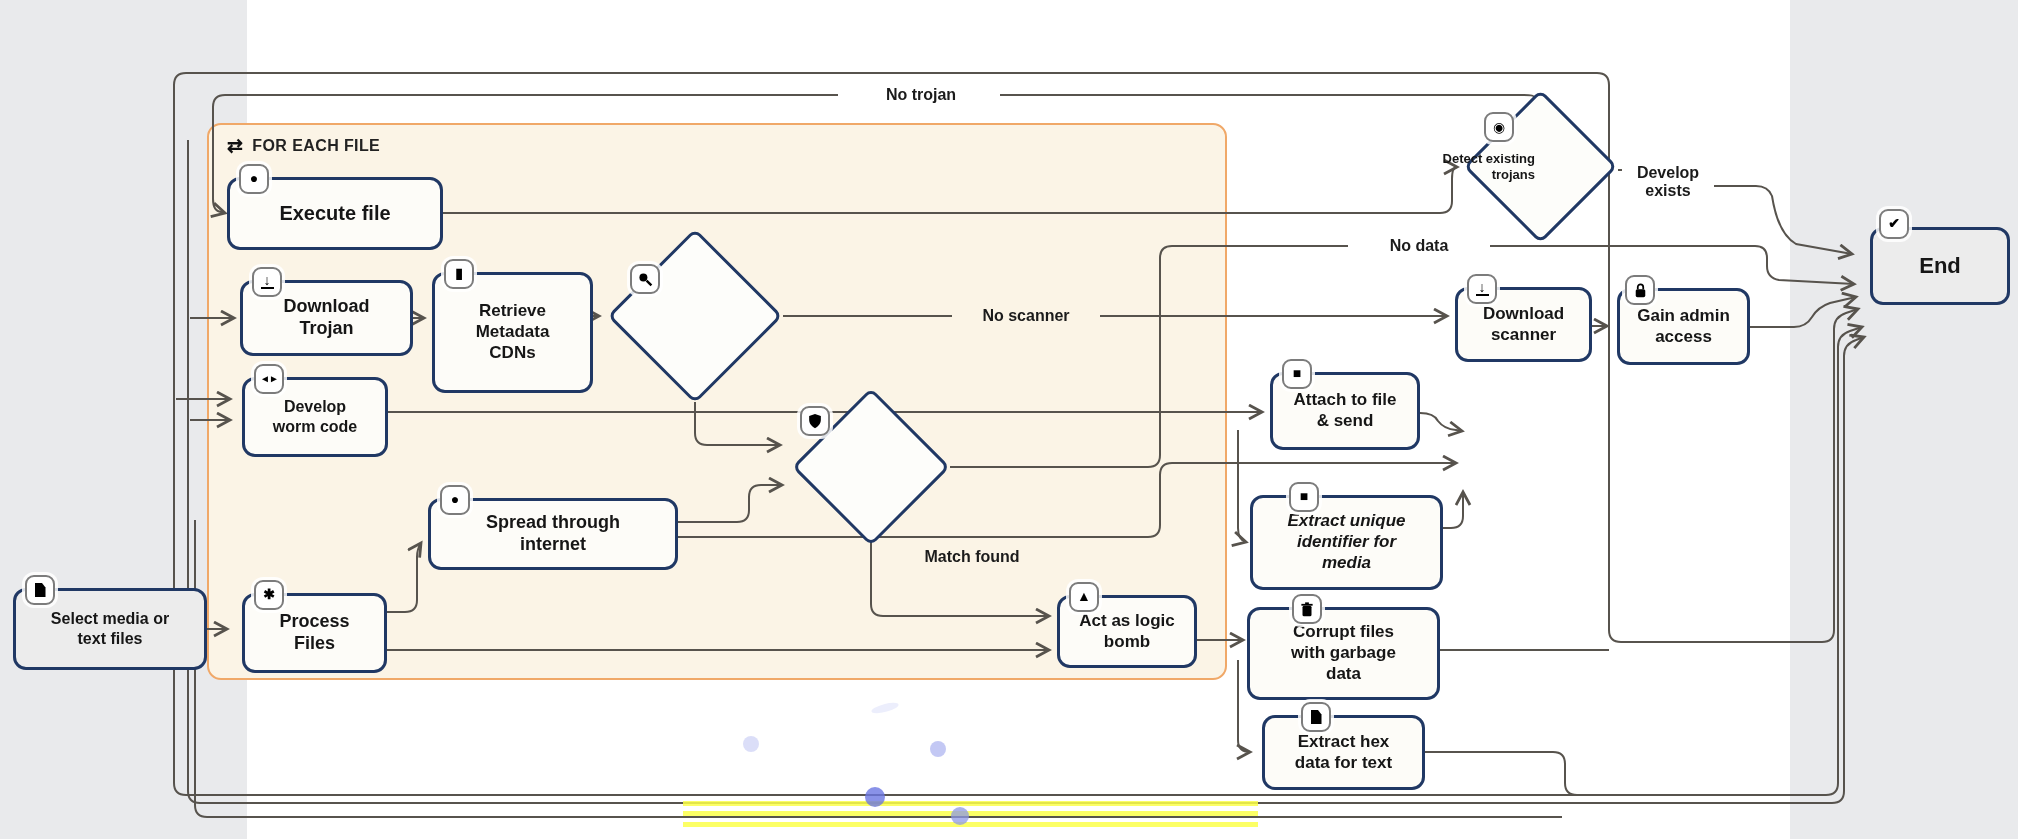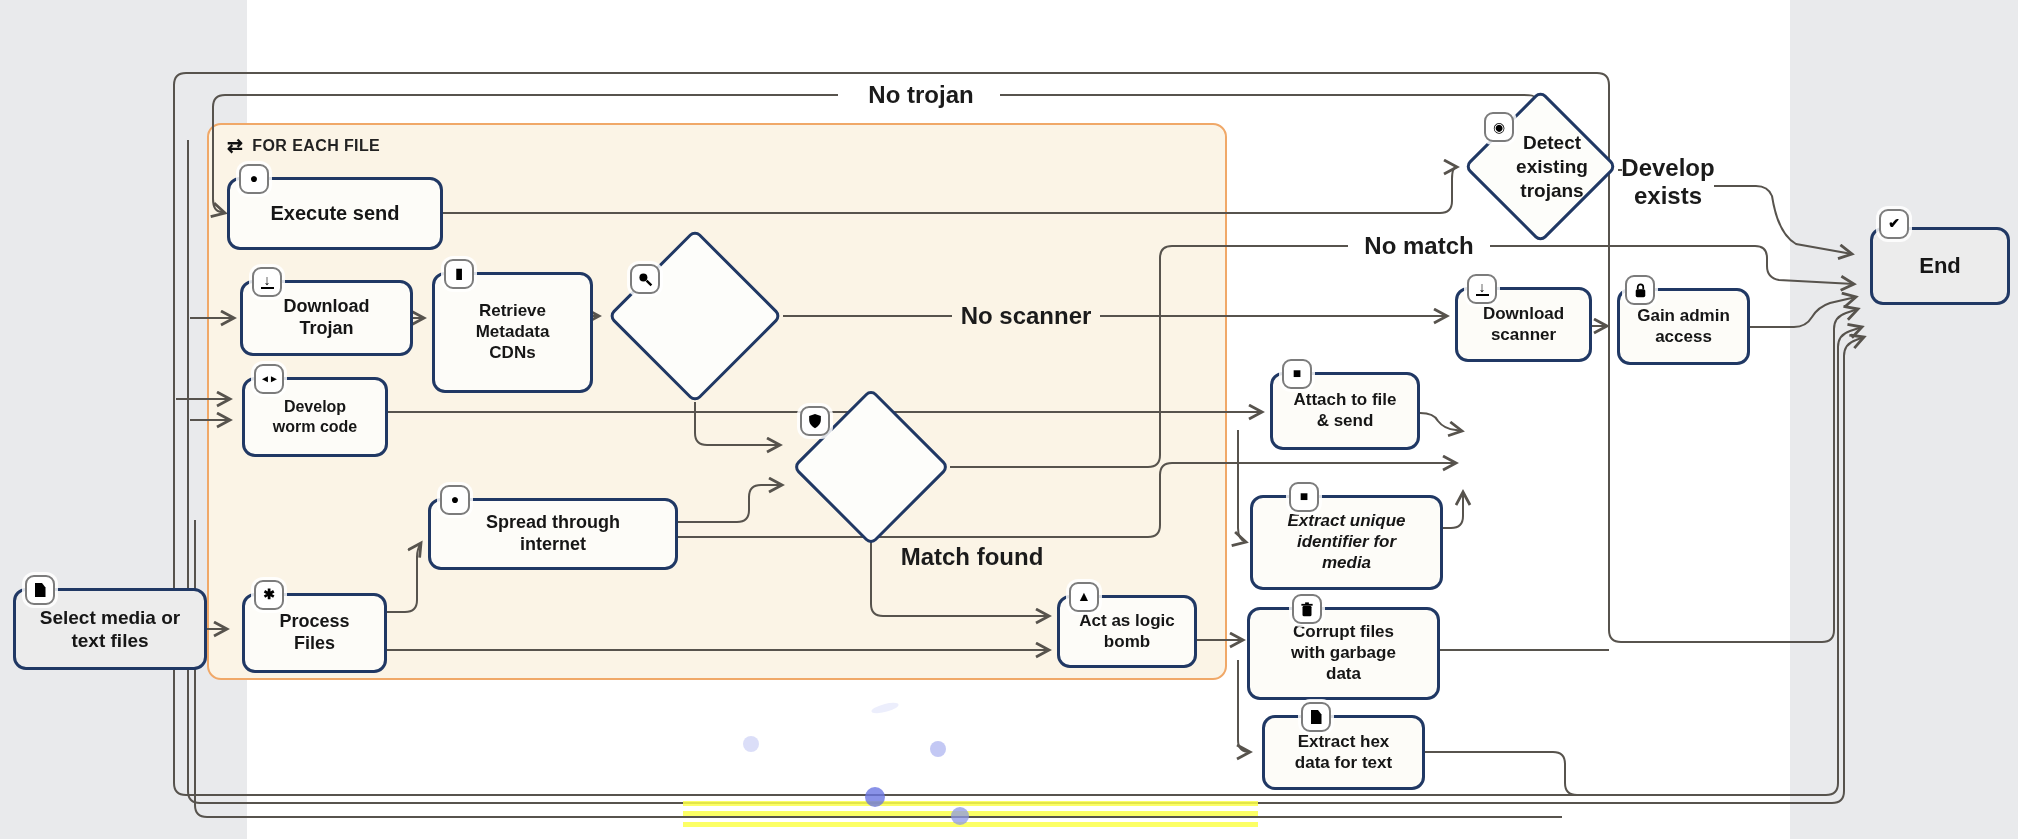--- a/index.html
+++ b/index.html
@@ -9,21 +9,21 @@
   .container-head{position:absolute;left:227px;top:134px;display:flex;align-items:center;gap:9px;font-size:16px;font-weight:700;color:#222;letter-spacing:.4px;}
   .container-head .loop-glyph{font-size:19px;font-weight:700;color:#111;}
   svg.wires{position:absolute;left:0;top:0;z-index:3;}
   .node{position:absolute;z-index:5;background:#fdfcf8;border:3px solid #203864;border-radius:13px;box-sizing:border-box;display:flex;align-items:center;justify-content:center;text-align:center;font-weight:700;color:#161616;line-height:1.22;}
   .node.gray{background:#ececec;}
   .badge{position:absolute;width:30px;height:30px;background:#fff;border:2px solid #7c7c7c;border-radius:9px;box-sizing:border-box;display:flex;align-items:center;justify-content:center;font-size:14px;color:#000;box-shadow:0 0 0 3px rgba(255,255,255,.85);z-index:7;}
   .node .badge{top:-16px;left:9px;}
   .badge-abs{position:absolute;z-index:7;}
   .diamond{position:absolute;z-index:4;background:#fdfdfa;border:3px solid #203864;border-radius:8px;box-sizing:border-box;transform:rotate(45deg);}
   .dlabel{position:absolute;z-index:6;display:flex;align-items:center;justify-content:center;text-align:center;font-weight:700;color:#161616;line-height:1.25;}
-  .elabel{position:absolute;z-index:6;display:flex;align-items:center;justify-content:center;text-align:center;font-weight:700;color:#1b1b1b;font-size:24px;line-height:1.15;}
+  .elabel{position:absolute;z-index:6;display:flex;align-items:center;justify-content:center;text-align:center;font-weight:700;color:#1b1b1b;font-size:16px;line-height:1.15;}
   .bg-white{background:#fff;} .bg-cream{background:#fbf4e6;}
   .dl-glyph{display:flex;flex-direction:column;align-items:center;line-height:.8;}
   .dl-glyph b{font-size:14px;font-weight:700;}
   .dl-bar{width:13px;height:2.5px;background:#000;margin-top:1px;}
   .file-shape{width:11px;height:14px;background:#000;clip-path:polygon(0 0,68% 0,100% 32%,100% 100%,0 100%);}
   .code-glyph{font-size:10px;letter-spacing:-1px;font-weight:700;}
   .artifact{position:absolute;z-index:9;border-radius:50%;}
   .yellow-line{position:absolute;z-index:8;height:4.5px;background:#fbff4a;opacity:.85;}
 </style>
 </head>
@@ -92,30 +92,30 @@
   </div>
 
   <div class="diamond" style="left:815px;top:411px;width:112px;height:112px;"></div>
   <div class="badge badge-abs" style="left:800px;top:406px;">
     <svg width="14" height="16" viewBox="0 0 24 26">
         <path d="M12,1 L22,4.5 V11 C22,17.5 17.5,22.5 12,25.5 C6.5,22.5 2,17.5 2,11 V4.5 Z" fill="#000"></path>
       </svg>
   </div>
 
   <div class="diamond" style="left:1486px;top:112px;width:109px;height:109px;"></div>
-  <div class="dlabel" style="left:1492px;top:124px;width:120px;height:86px;font-size:19px;">Detect existing trojans</div>
+  <div class="dlabel" style="left:1415px;top:124px;width:120px;height:86px;font-size:13px;text-align:right;">Detect existing trojans</div>
   <div class="badge badge-abs" style="left:1484px;top:112px;">
       <span>◉</span>
     </div>
 
   <div class="node" style="left:227px;top:177px;width:216px;height:73px;font-size:20px;">
     <span class="badge">
         <span>●</span>
       </span>
-    <span>Execute  send</span>
+    <span>Execute  file</span>
   </div>
 
   <div class="node" style="left:240px;top:280px;width:173px;height:76px;font-size:18px;">
     <span class="badge">
         <span class="dl-glyph">
           <b>↓</b>
           <span class="dl-bar"></span>
         </span>
       </span>
     <span style="width:110px;">Download Trojan</span>
@@ -142,21 +142,21 @@
     <span style="width:170px;">Spread through internet</span>
   </div>
 
   <div class="node" style="left:242px;top:593px;width:145px;height:80px;font-size:18px;">
     <span class="badge">
         <span>✱</span>
       </span>
     <span style="width:90px;">Process Files</span>
   </div>
 
-  <div class="node gray" style="left:13px;top:588px;width:194px;height:82px;font-size:19px;">
+  <div class="node gray" style="left:13px;top:588px;width:194px;height:82px;font-size:16px;">
     <span class="badge">
         <span class="file-shape"></span>
       </span>
     <span style="width:150px;">Select media or text files</span>
   </div>
 
   <div class="node" style="left:1270px;top:372px;width:150px;height:78px;font-size:17px;">
     <span class="badge">
         <span>■</span>
       </span>
@@ -218,21 +218,21 @@
 
   <div class="node gray" style="left:1870px;top:227px;width:140px;height:78px;font-size:22px;border-width:3.5px;">
     <span class="badge" style="left:6px;top:-21px;">
         <span>✔</span>
       </span>
     <span>End</span>
   </div>
 
   <div class="elabel bg-white" style="left:843px;top:80px;width:156px;height:30px;">No trojan</div>
   <div class="elabel bg-cream" style="left:954px;top:300px;width:144px;height:32px;">No scanner</div>
-  <div class="elabel bg-white" style="left:1350px;top:230px;width:138px;height:32px;">No match</div>
+  <div class="elabel bg-white" style="left:1350px;top:230px;width:138px;height:32px;">No data</div>
   <div class="elabel bg-cream" style="left:898px;top:541px;width:148px;height:32px;">Match found</div>
   <div class="elabel bg-white" style="left:1622px;top:148px;width:92px;height:68px;">Develop exists</div>
 
   <div class="yellow-line" style="left:683px;top:801px;width:575px;"></div>
   <div class="yellow-line" style="left:683px;top:811px;width:575px;"></div>
   <div class="yellow-line" style="left:683px;top:822px;width:575px;"></div>
   <div class="artifact" style="left:743px;top:736px;width:16px;height:16px;background:#b7bdf2;opacity:.5;"></div>
   <div class="artifact" style="left:930px;top:741px;width:16px;height:16px;background:#aab1ef;opacity:.7;"></div>
   <div class="artifact" style="left:865px;top:787px;width:20px;height:20px;background:#6b77e2;opacity:.8;"></div>
   <div class="artifact" style="left:951px;top:807px;width:18px;height:18px;background:#8e98e6;opacity:.75;"></div>

